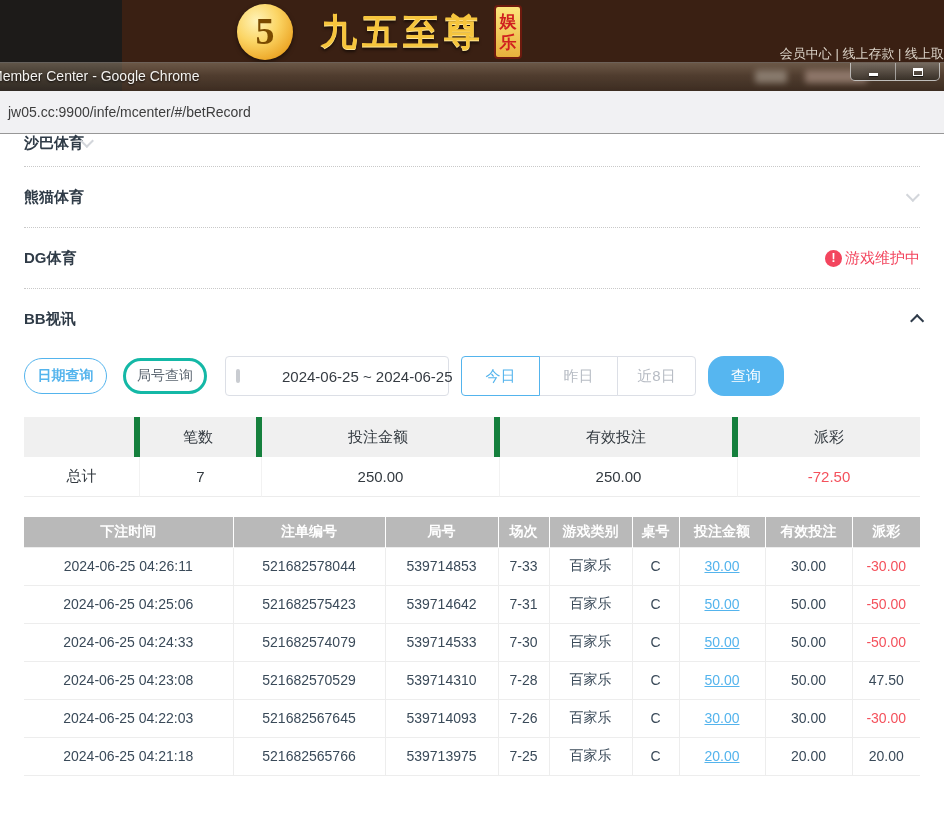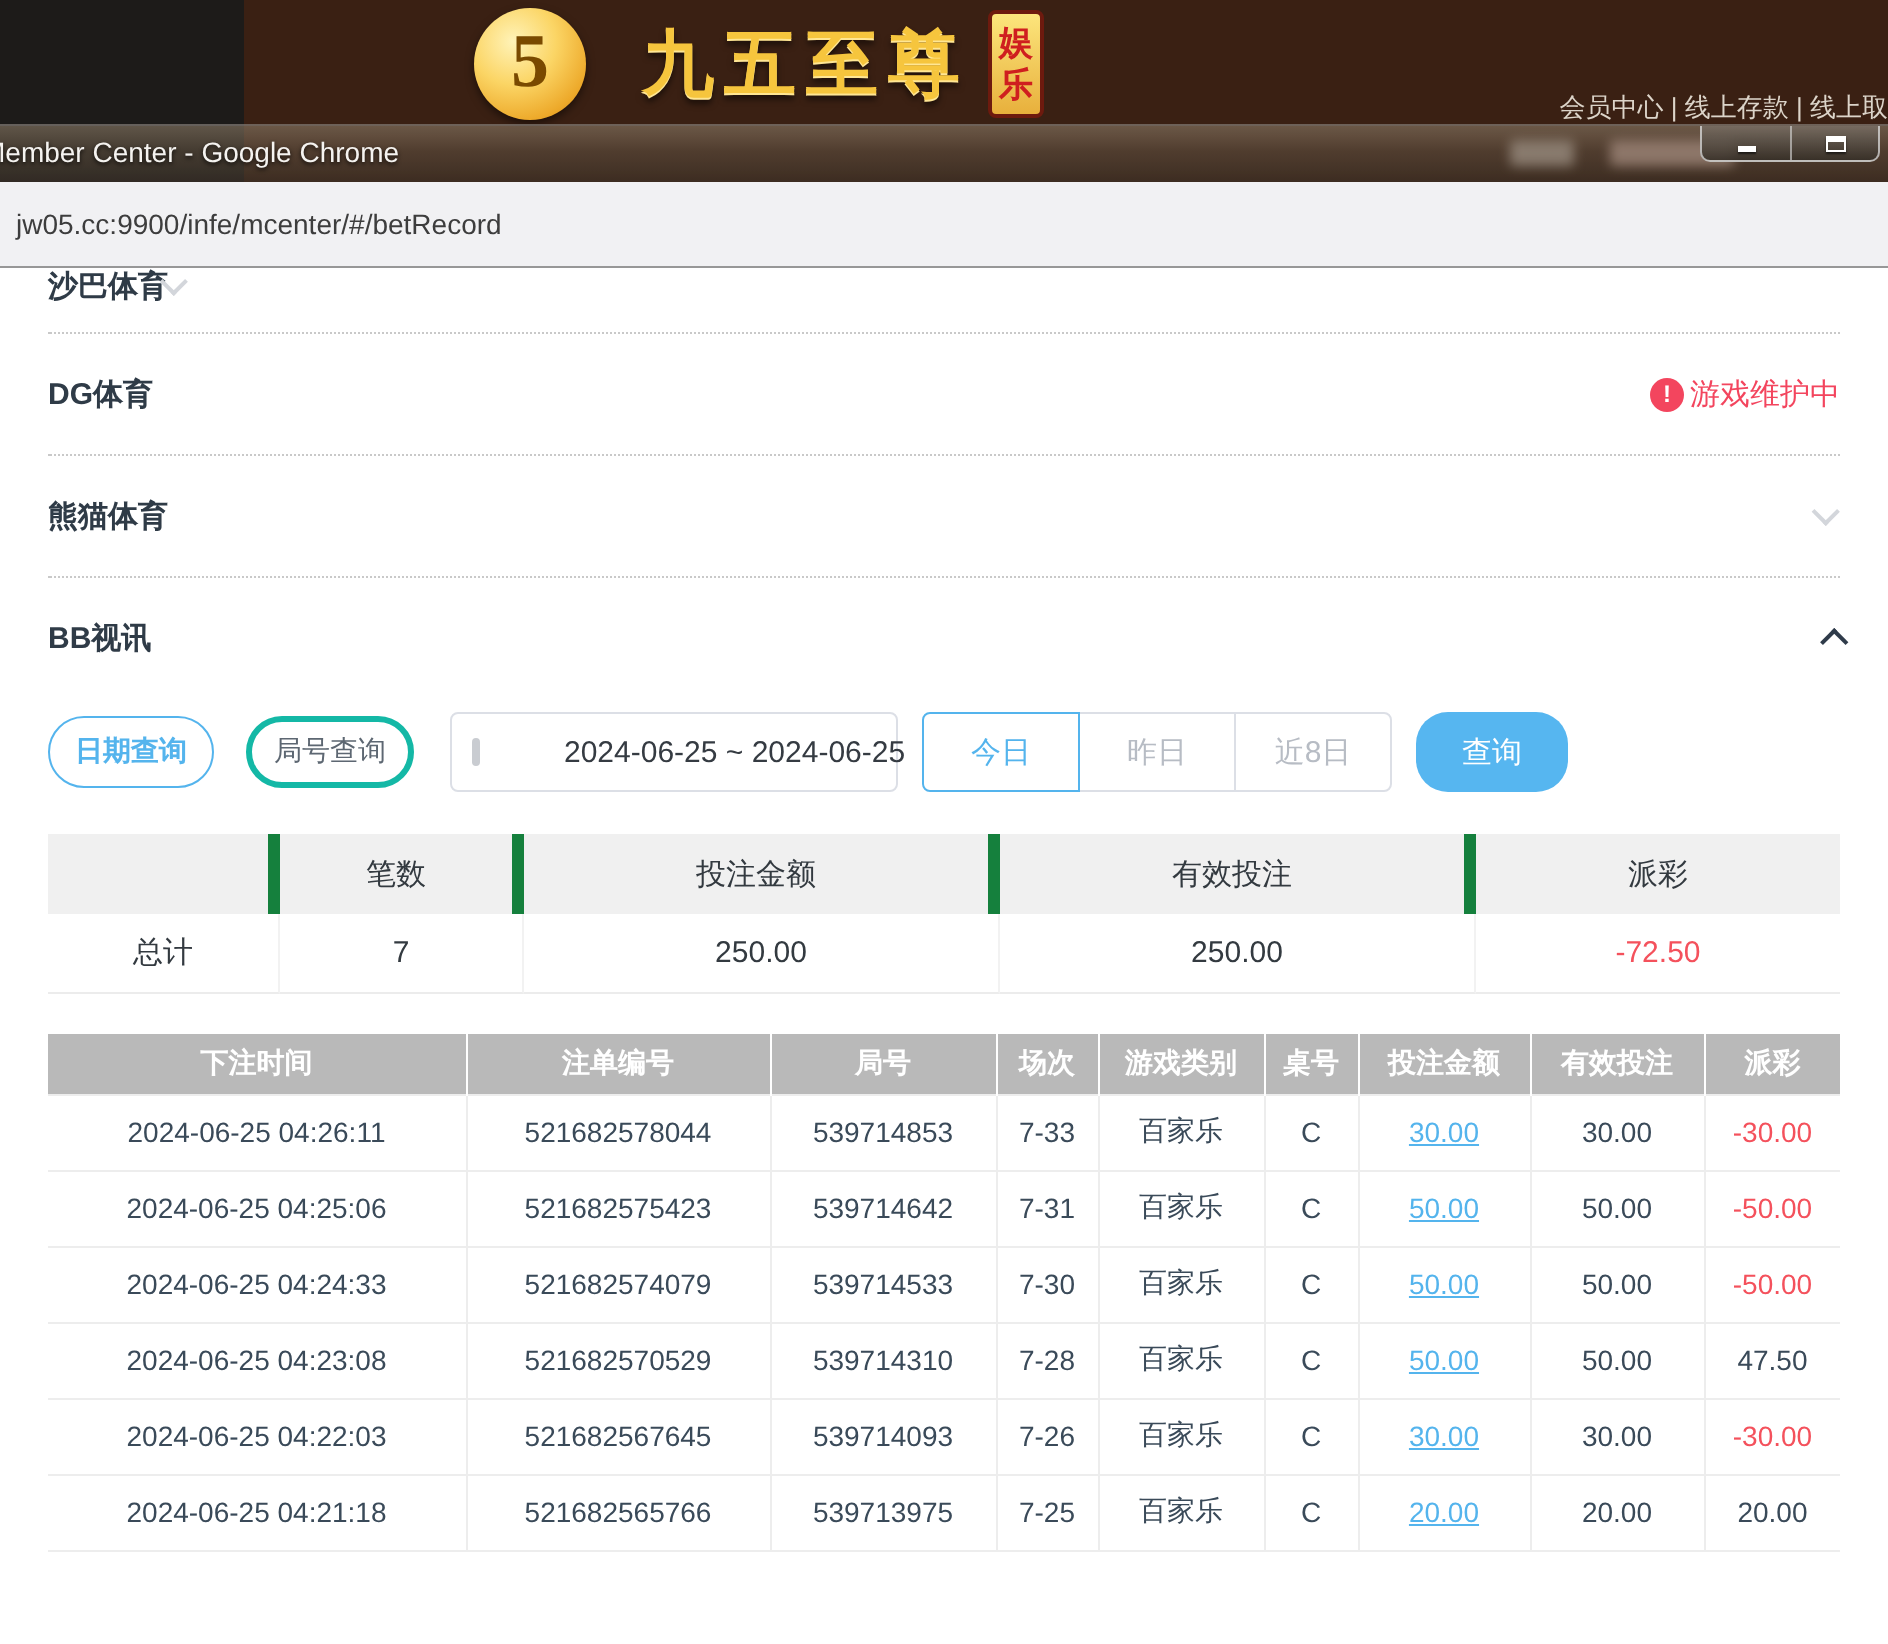--- a/index.html
+++ b/index.html
@@ -144,30 +144,30 @@
 <div class="content">
 
   <div class="section section-first">
     <div class="section-inner">
       <span class="section-label">沙巴体育</span>
       <span class="chev chev-down"></span>
     </div>
   </div>
 
   <div class="section">
+    <span class="section-label">熊猫体育</span>
+    <span class="chev chev-down"></span>
+  </div>
+
+  <div class="section">
     <span class="section-label">DG体育</span>
     <span class="maint">
       <span class="maint-ico">!</span>
       <span>游戏维护中</span>
     </span>
-  </div>
-
-  <div class="section">
-    <span class="section-label">熊猫体育</span>
-    <span class="chev chev-down"></span>
   </div>
 
   <div class="section section-bb">
     <span class="section-label">BB视讯</span>
     <span class="chev chev-up"></span>
   </div>
 
   <div class="filters">
     <button class="pill pill-active">日期查询</button>
     <button class="pill pill-idle">局号查询</button>

